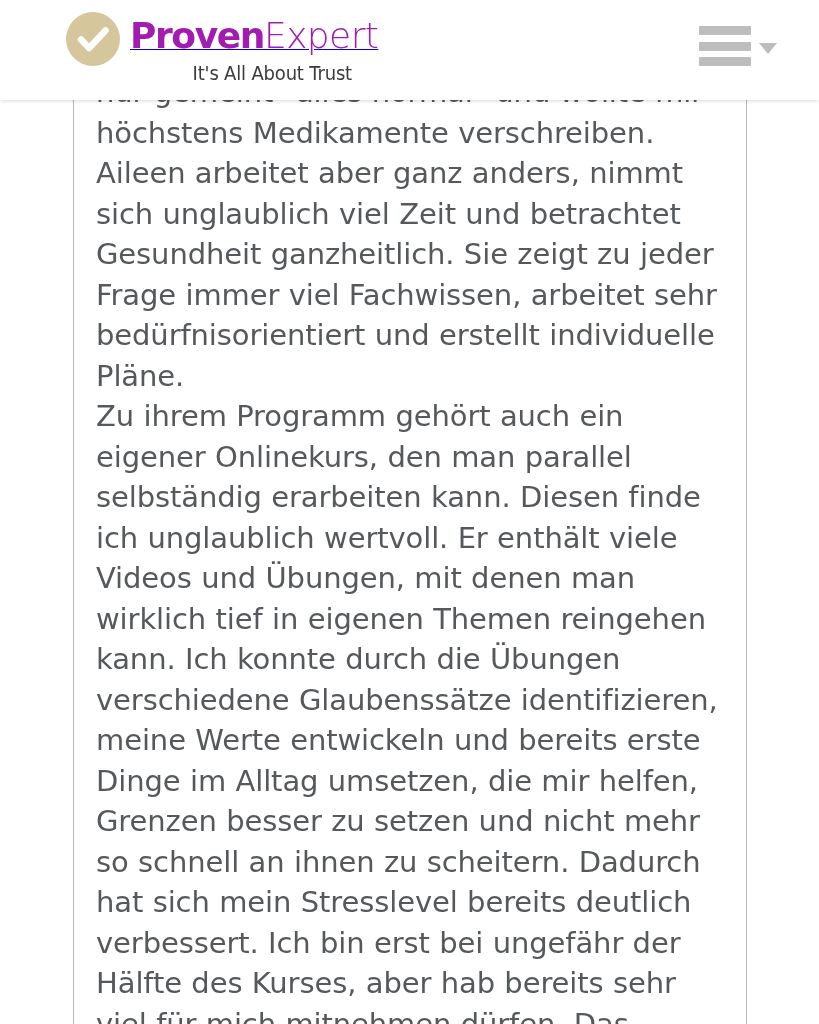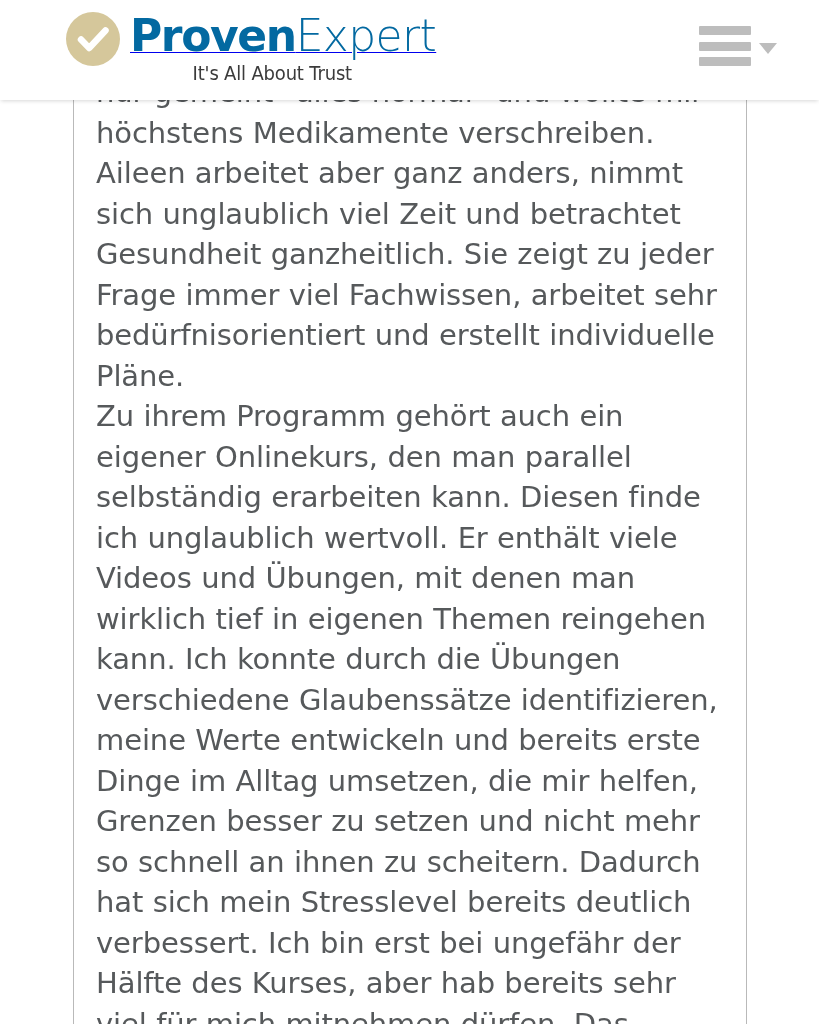--- a/index.html
+++ b/index.html
@@ -84,24 +84,24 @@
     margin-top: 1px;
   }
   .brand-badge svg { display: block; }
 
   .brand-text {
     margin-left: 10px;
     position: relative;
   }
   .wordmark {
     font-family: "DejaVu Sans", "Liberation Sans", sans-serif;
-    font-size: 44px;
+    font-size: 36px;
     line-height: 50px;
     white-space: nowrap;
-    color: #0369a1;
+    color: #a21caf;
     transform: scaleX(0.84);
     transform-origin: left center;
   }
   .wm-bold {
     font-weight: 700;
     letter-spacing: -1.4px;
   }
   .wm-light {
     font-weight: 300;
     letter-spacing: -0.6px;

